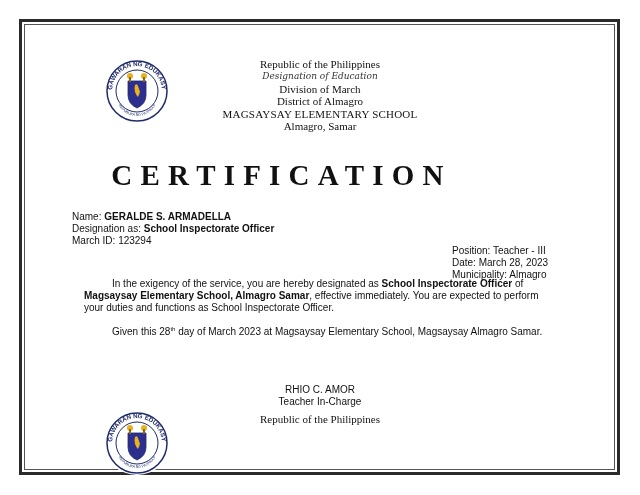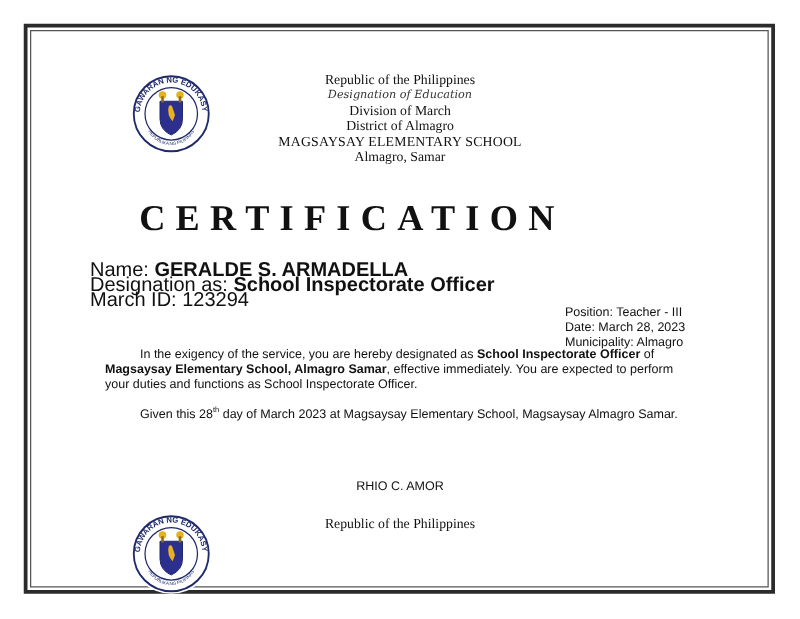--- a/index.html
+++ b/index.html
@@ -26,21 +26,21 @@
   }
   .header .dept { font-family: "DejaVu Serif", serif; font-style: italic; font-size: 9px; color: #333; }
   .header .school { font-weight: normal; font-size: 11px; letter-spacing: 0.2px; }
   .title {
     position: absolute; left: 0; width: 511px; top: 159px; text-align: center;
     font-family: "Liberation Serif", serif; font-weight: bold; font-size: 29px; letter-spacing: 8.2px;
     color: #111;
     margin-left: 26px;
   }
   .info-left {
-    position: absolute; left: 72px; top: 211px; font-size: 16px; line-height: 12px;
+    position: absolute; left: 72px; top: 211px; font-size: 10px; line-height: 12px;
   }
   .info-right {
     position: absolute; left: 452px; top: 211px; font-size: 10px; line-height: 12px; margin-top: 34px;
   }
   .info-left b, .info-right b { font-weight: bold; }
   .body-text {
     position: absolute; left: 72px; width: 500px; top: 266px; font-size: 10px; line-height: 12px;
   }
   .body-text p { margin: 12px; }
   .body-text .indent { text-indent: 28px; }
@@ -98,20 +98,21 @@
   <div>Municipality: Almagro</div>
 </div>
 
 <div class="body-text">
   <p class="indent"><span>In the exigency of the service, you are hereby designated as </span><b>School Inspectorate Officer</b><span> of </span><b>Magsaysay Elementary School, Almagro Samar</b><span>, effective immediately. You are expected to perform your duties and functions as School Inspectorate Officer.</span></p>
   <p class="given"><span>Given this 28</span><sup>th</sup><span> day of March 2023 at Magsaysay Elementary School, Magsaysay Almagro Samar.</span></p>
 </div>
 
 <div class="signatory">
   <div>RHIO C. AMOR</div>
+  <div>Teacher In-Charge</div>
 </div>
 
 <div class="footer">Republic of the Philippines</div>
 
 <svg class="seal bottom" viewBox="0 0 66 64">
   <circle cx="33" cy="32" r="30" fill="#fff" stroke="#1f2a6b" stroke-width="1.5"></circle>
   <circle cx="33" cy="32" r="21" fill="#fff" stroke="#1f2a6b" stroke-width="1"></circle>
   <path id="arcTop2" d="M8,32 A25,25 0 0 1 58,32" fill="none"></path>
   <text font-size="6.2" font-weight="bold" fill="#1f2a6b" font-family="Liberation Sans, sans-serif"><textPath href="#arcTop2" startOffset="50%" text-anchor="middle">KAGAWARAN NG EDUKASYON</textPath></text>
   <path id="arcBot2" d="M12,36 A21,21 0 0 0 54,36" fill="none"></path>

